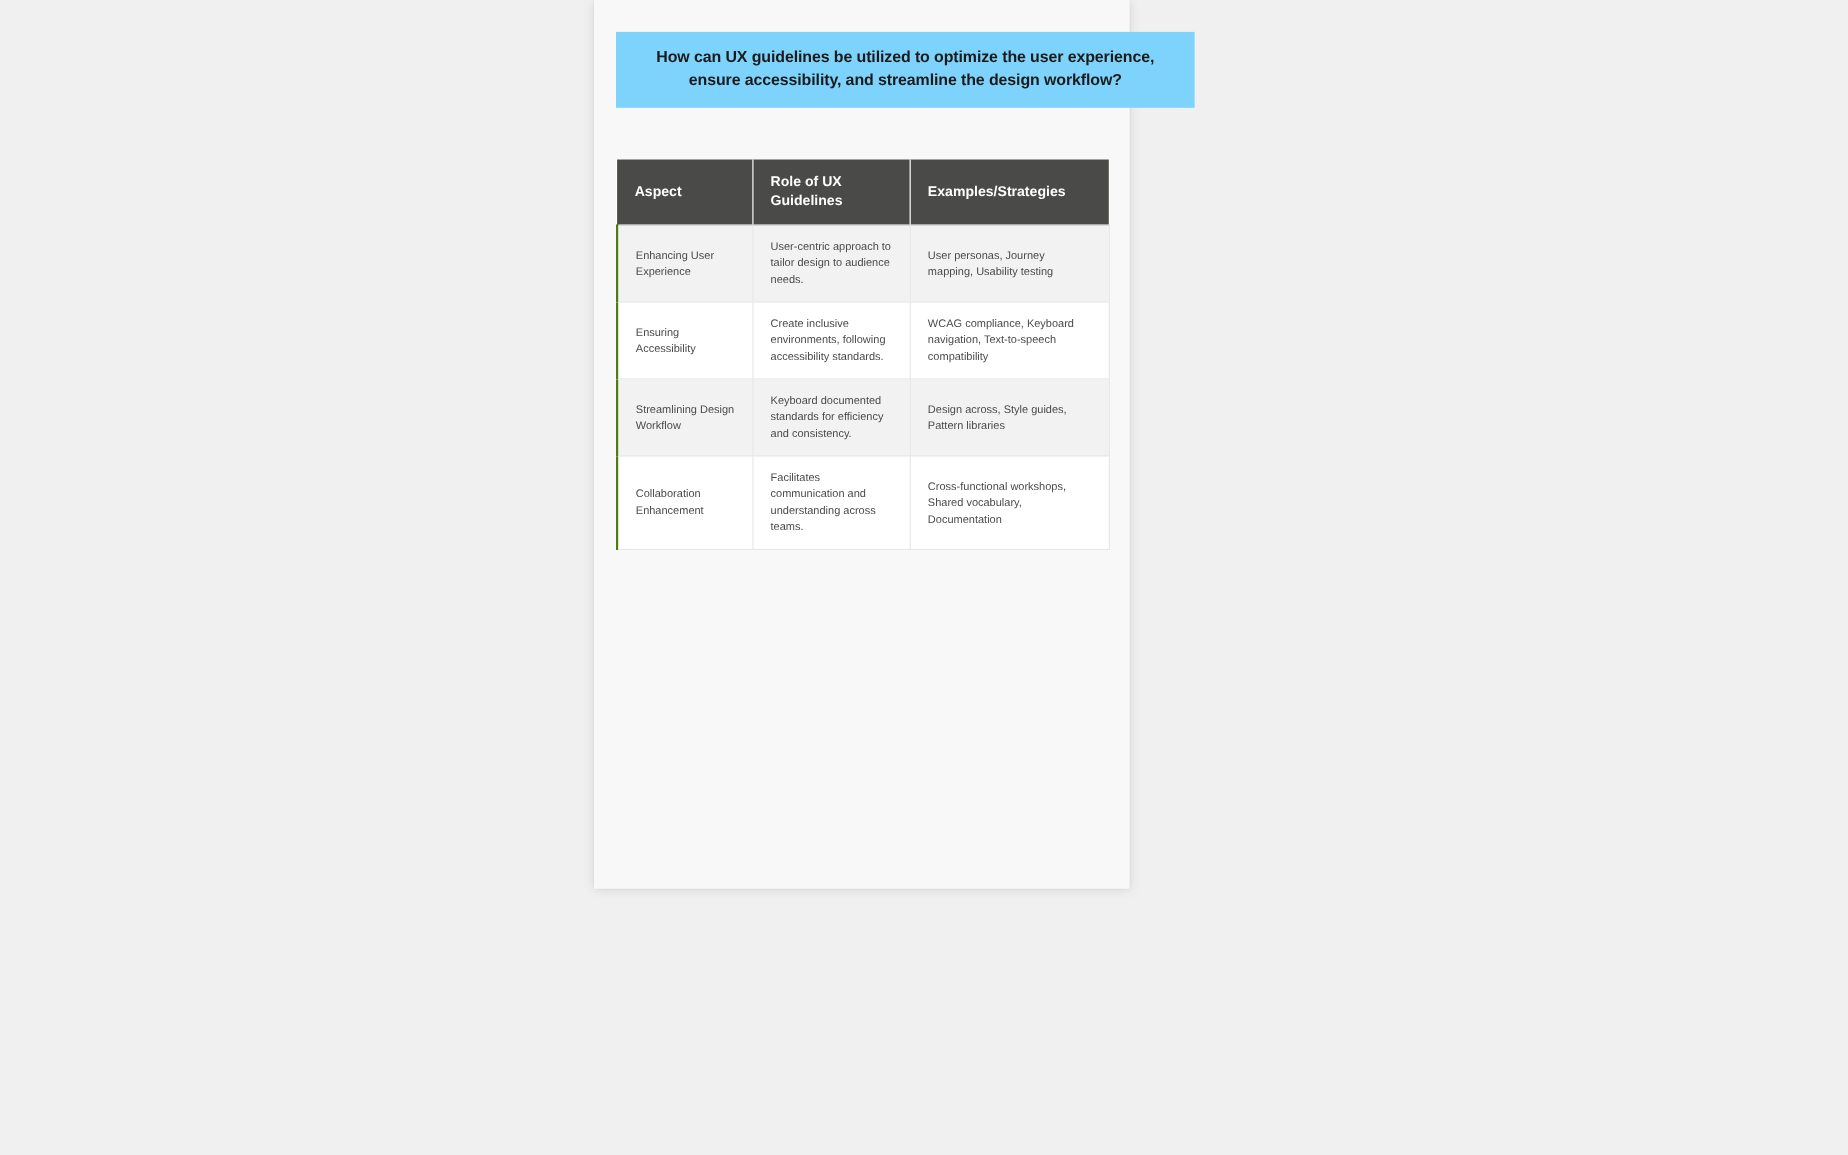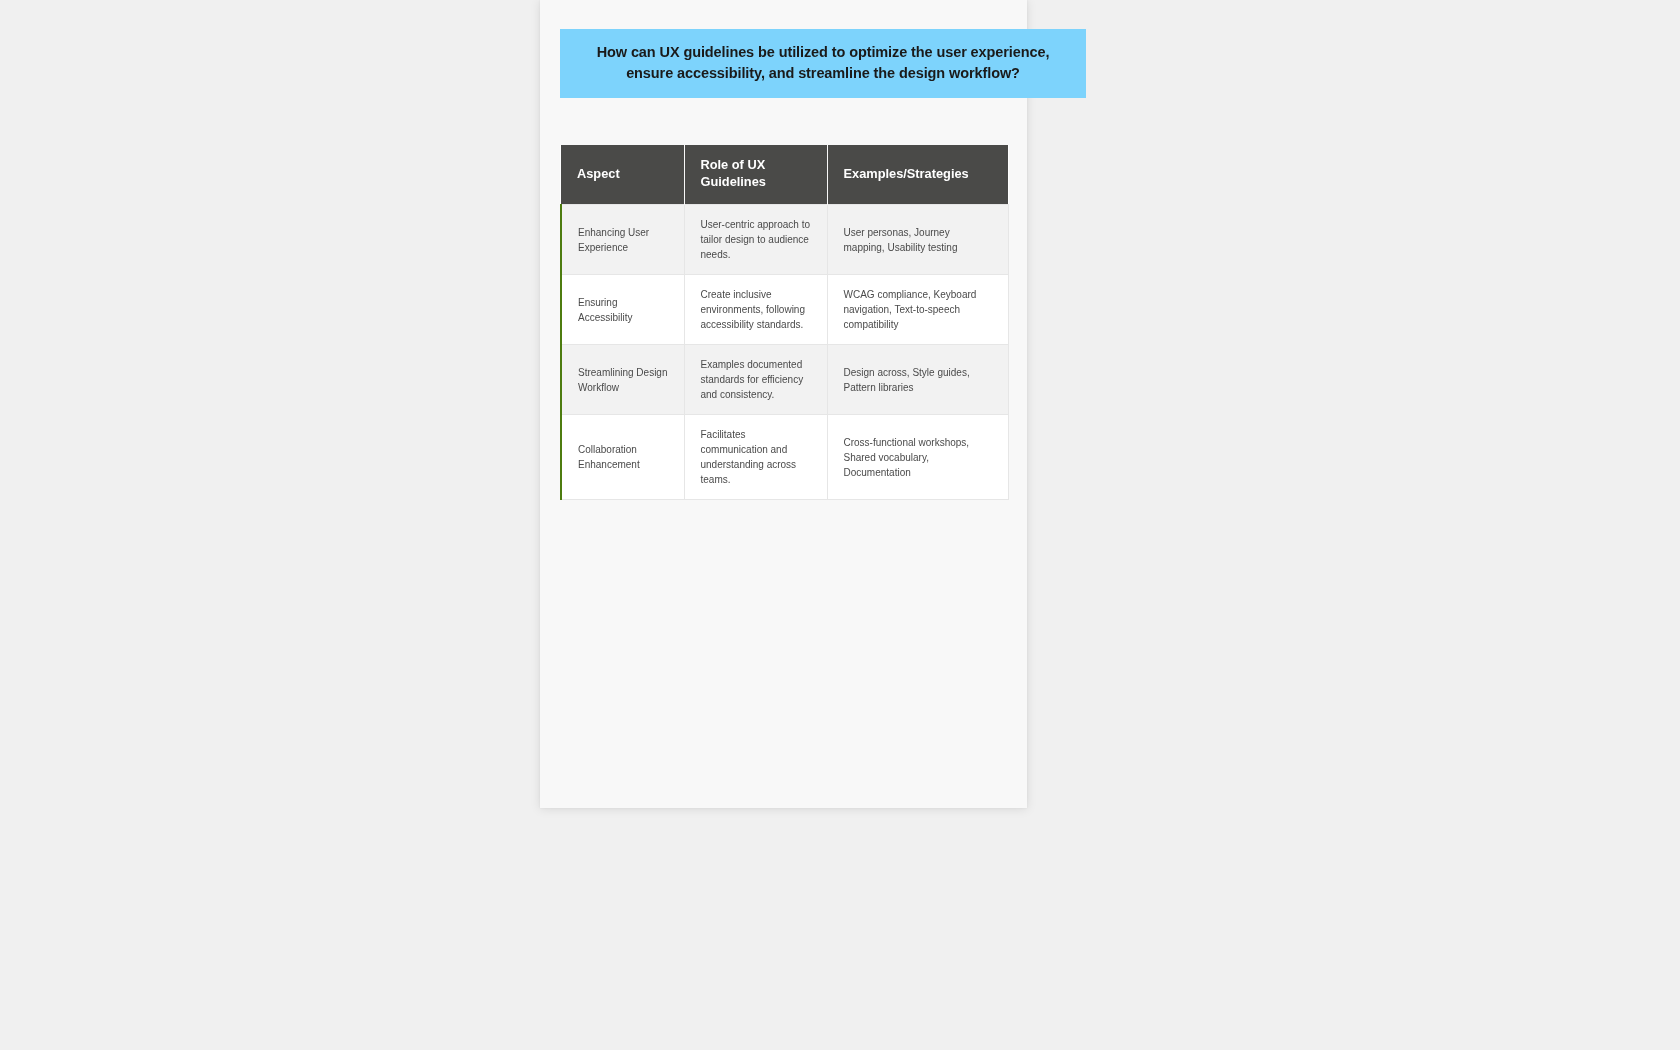--- a/index.html
+++ b/index.html
@@ -139,21 +139,21 @@
             <td>User-centric approach to tailor design to audience needs.</td>
             <td>User personas, Journey mapping, Usability testing</td>
           </tr>
           <tr class="even">
             <td>Ensuring Accessibility</td>
             <td>Create inclusive environments, following accessibility standards.</td>
             <td>WCAG compliance, Keyboard navigation, Text-to-speech compatibility</td>
           </tr>
           <tr class="odd">
             <td>Streamlining Design Workflow</td>
-            <td>Examples documented standards for efficiency and consistency.</td>
+            <td>Keyboard documented standards for efficiency and consistency.</td>
             <td>Design across, Style guides, Pattern libraries</td>
           </tr>
           <tr class="even">
             <td>Collaboration Enhancement</td>
             <td>Facilitates communication and understanding across teams.</td>
             <td>Cross-functional workshops, Shared vocabulary, Documentation</td>
           </tr>
         </tbody>
       </table>
     </div>

